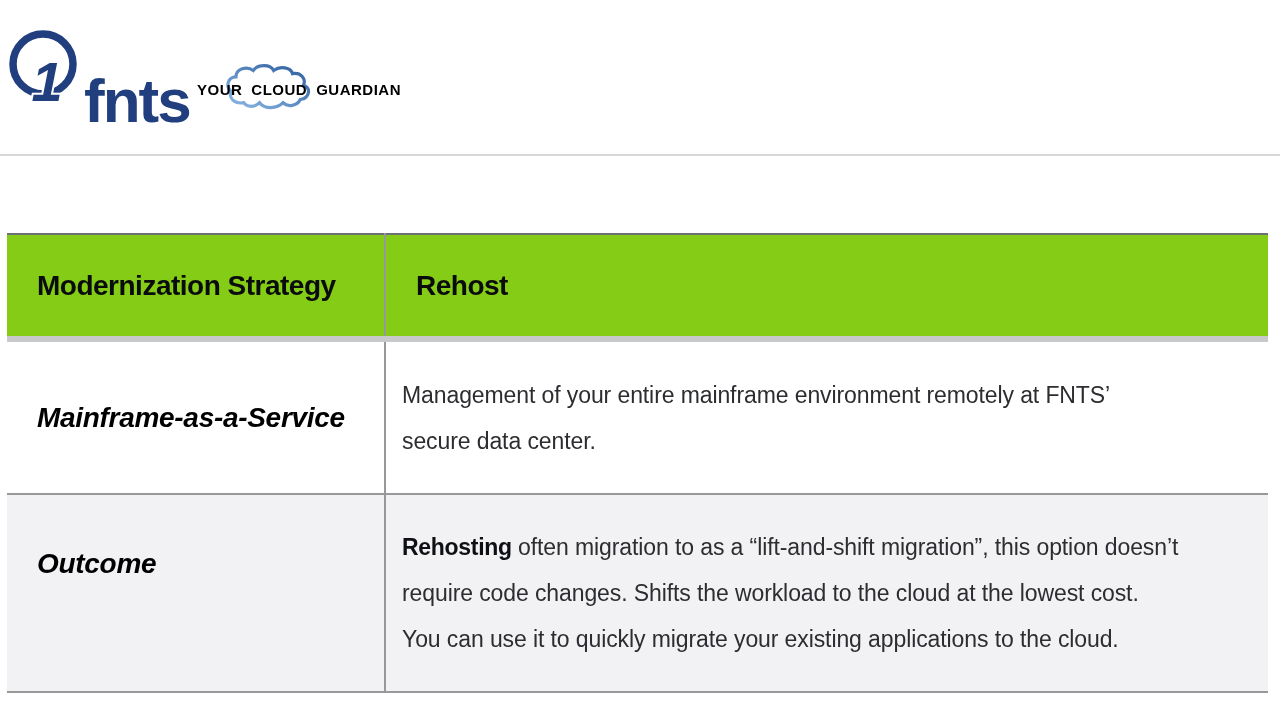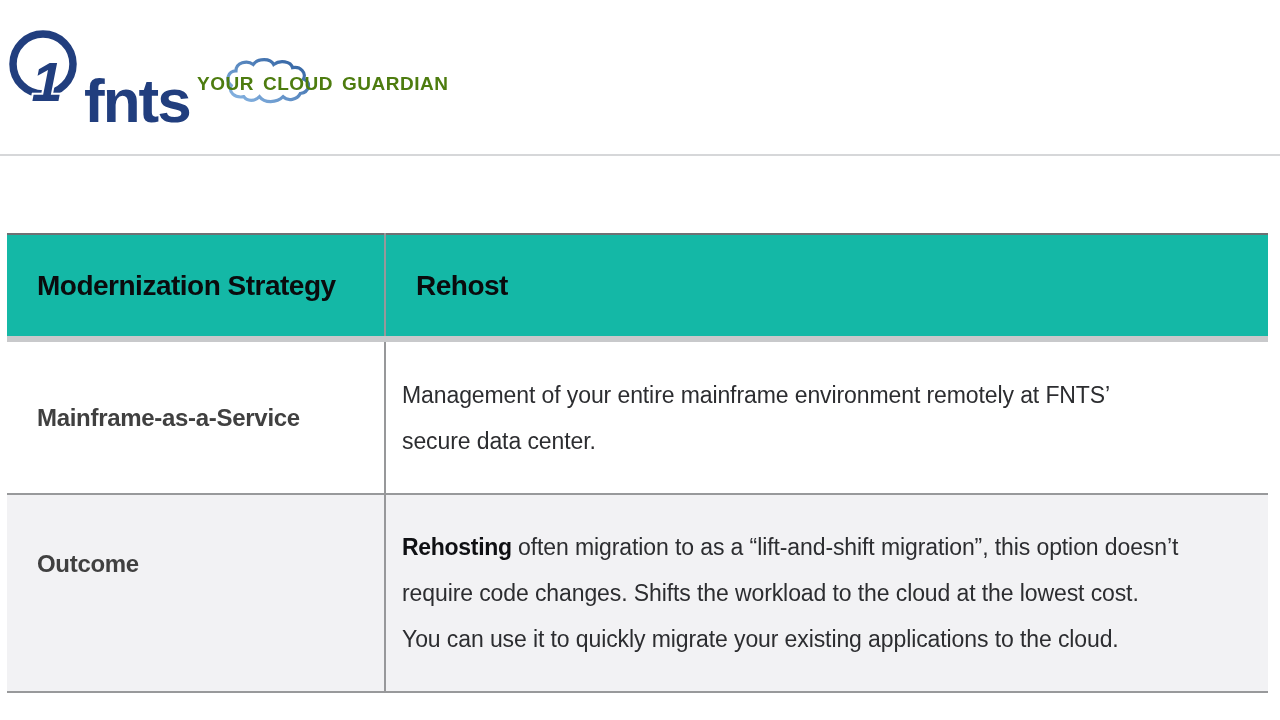--- a/index.html
+++ b/index.html
@@ -4,46 +4,46 @@
 <style>
   * { margin:0; padding:0; box-sizing:border-box; }
   html,body { width:1280px; height:720px; background:#ffffff; overflow:hidden; }
   body { position:relative; font-family:"Liberation Sans", sans-serif; }
 
   
   .logo { position:absolute; left:8px; top:28px; width:400px; height:86px; cursor:pointer; }
   .logo-icon { position:absolute; left:0; top:2px; overflow:visible; }
   .brand { position:absolute; left:76px; top:12px; font-size:62px; font-weight:bold;
            letter-spacing:-2px; color:#213e7e; line-height:66px;margin-top:28px; }
-  .tagline { position:absolute; left:189px; top:46px; height:24px; white-space:nowrap;
-             font-size:19px; font-weight:700; letter-spacing:0.5px; color:#4d7c0f; line-height:20px; }
+  .tagline { position:absolute; left:189px; top:52px; height:24px; white-space:nowrap;
+             font-size:15px; font-weight:700; letter-spacing:0.5px; color:#000000; line-height:20px; }
   .tagline .word { position:relative; z-index:2; }
   .tagline .gap { display:inline-block; width:9px; }
   .cloud-svg { position:absolute; left:28px; top:-16px; width:102px; height:50px; z-index:1; }
 
   
   .page-rule { position:absolute; left:0; top:154px; width:1280px; height:2px; background:#d6d7d9; }
 
   
   table.strategy-table { position:absolute; left:7px; top:233px; width:1261px;
       border-collapse:collapse; table-layout:fixed;
       border-top:2px solid #6f7073; border-bottom:2px solid #98999b; }
   .strategy-table col.c1 { width:378px; }
   .strategy-table th, .strategy-table td { vertical-align:middle; text-align:left; }
   .strategy-table th {
-      height:105px; background:#14b8a6; border-bottom:6px solid #c8c9cb;
+      height:105px; background:#84cc16; border-bottom:6px solid #c8c9cb;
       font-size:28px; font-weight:bold; letter-spacing:-0.5px; color:#0a0b0d;
       padding-left:30px; padding-right:20px; }
   .strategy-table td { padding-left:30px; padding-right:34px; }
   .col-divider { border-right:2px solid #97989a; }
   tr.row-a { background:#ffffff; }
   tr.row-a td { height:155px; }
   tr.row-b { background:#f2f2f4; border-top:2px solid #98999b; }
   tr.row-b td { height:198px; }
-  td.strategy-cell { font-size:24px; font-weight:bold; letter-spacing:-0.3px; color:#404040; }
+  td.strategy-cell { font-size:28px; font-weight:bold; letter-spacing:-0.3px; color:#000000;font-style:italic; }
   tr.row-b td.strategy-cell { padding-bottom:58px; }
   td.outcome-cell { font-size:23px; color:#2c2d30; letter-spacing:-0.1px;padding-left:16px; }
   .outcome-line { display:block; line-height:46px; white-space:nowrap; }
   .outcome-line strong { color:#0f1013; letter-spacing:-0.3px; }
 </style>
 </head>
 <body>
 
 <div class="logo">
   <svg class="logo-icon" width="70" height="78" viewBox="0 0 70 78">

